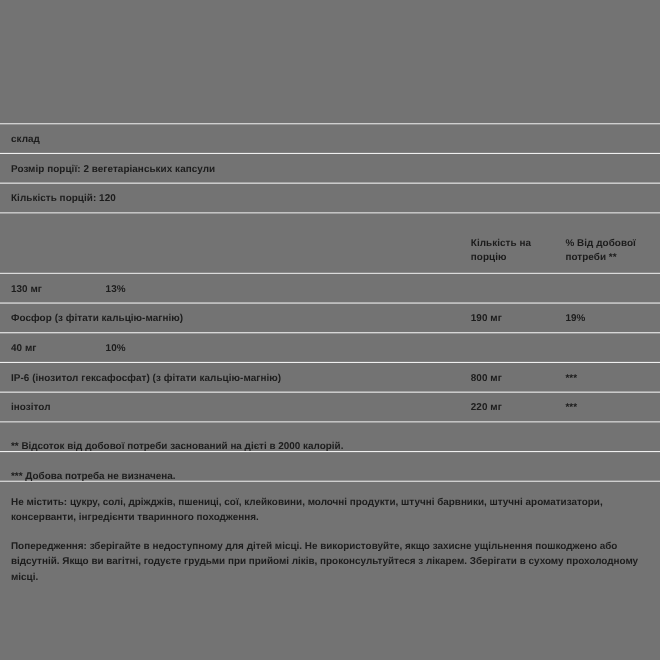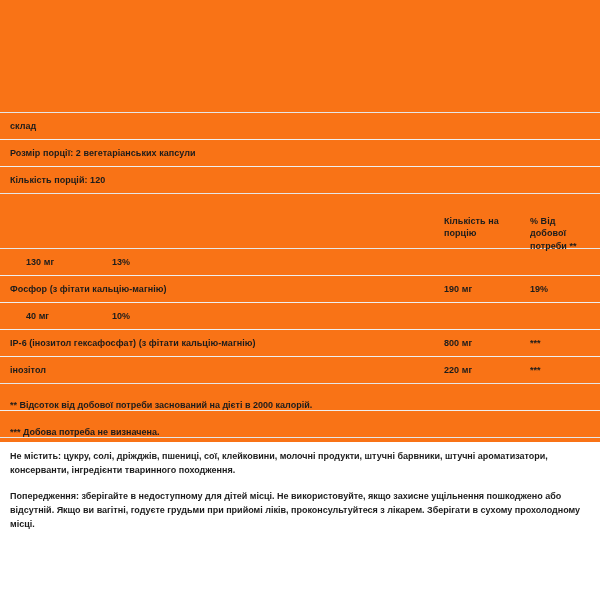--- a/index.html
+++ b/index.html
@@ -9,23 +9,23 @@
   }
   body {
     width: 600px;
     height: 600px;
     font-family: "Liberation Sans", sans-serif;
     color: #1a1a1a;
     overflow: hidden;
   }
   .page {
     width: 600px;
-    height: 442px;
+    height: 600px;
     position: relative;
-    background: #f97316;
+    background: #737373;
     box-sizing: border-box;
   }
   .panel {
     position: absolute;
     top: 112px;
     left: 0;
     width: 600px;
   }
   .rule {
     height: 1px;
@@ -57,21 +57,20 @@
     height: 26px;
   }
   .cell-name {
     flex: 0 0 412px;
     padding-right: 6px;
     line-height: 1.35;
   }
   .cell-amount {
     flex: 0 0 86px;
     line-height: 1.35;
-    margin-left: 16px;
   }
   .cell-dv {
     flex: 1 1 auto;
     line-height: 1.35;
   }
   .col-head {
     line-height: 1.38;
     color: #1c1c1c;
     font-weight: bold;
     font-size: 9px;

